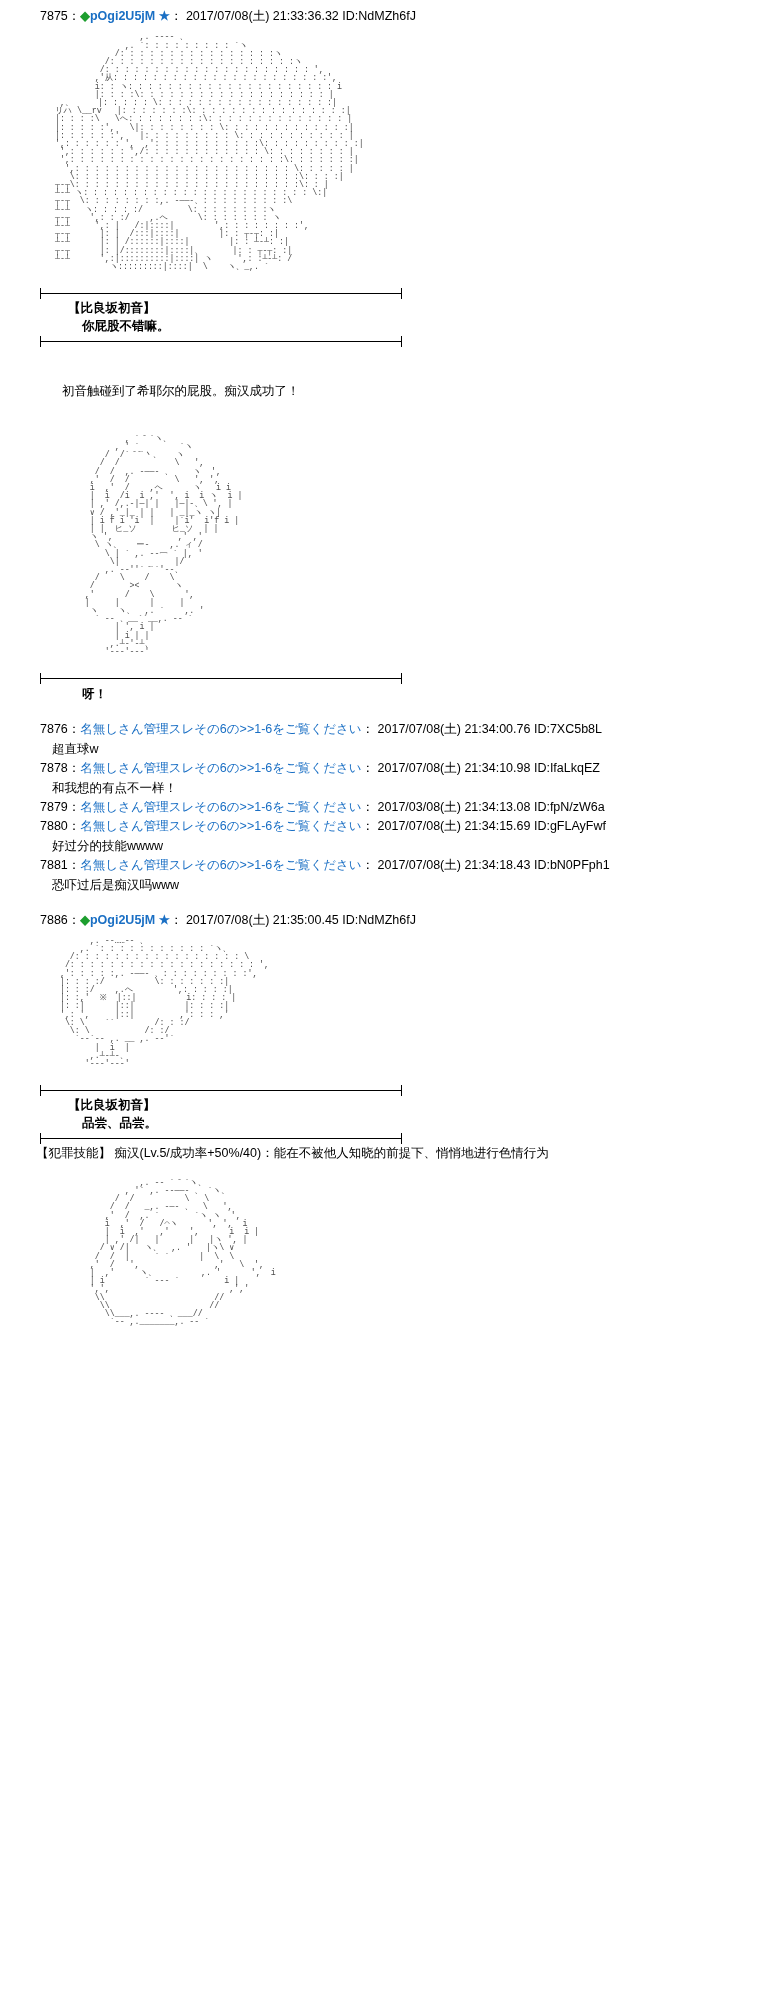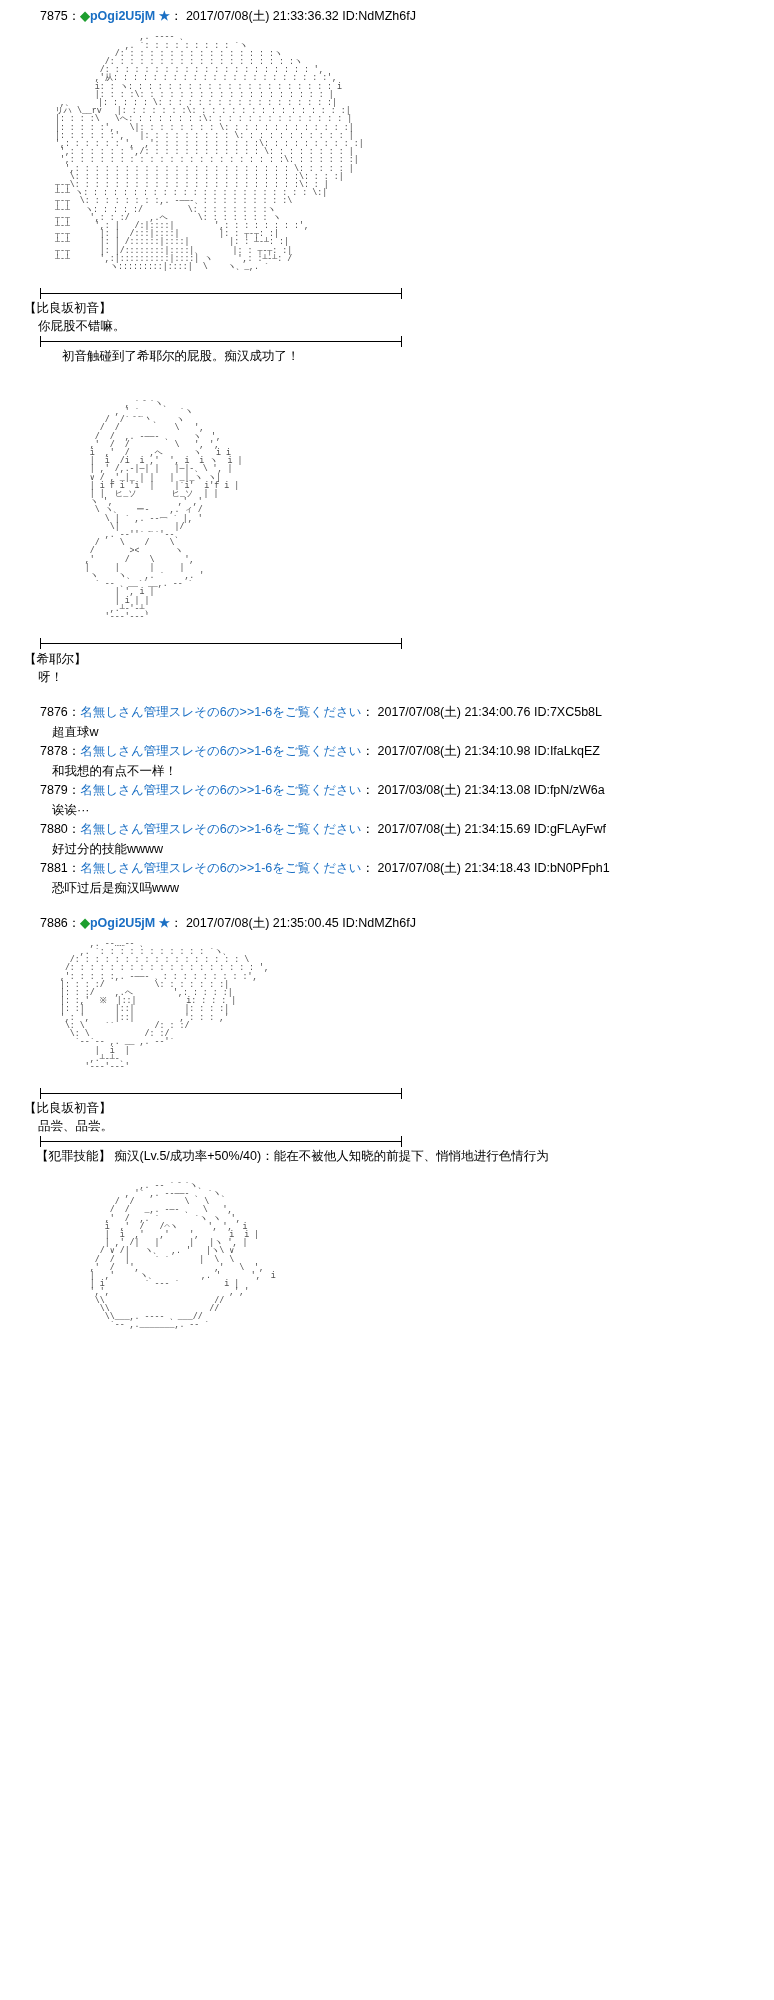--- a/index.html
+++ b/index.html
@@ -83,33 +83,35 @@
     flex: 0 0 1px;
   }
   .rule-row .line {
     flex: 1 1 auto;
     height: 1px;
     background: #000;
   }
   .speech {
     font-size: 12.5px;
     line-height: 18px;
-    padding-left: 24px;
+    padding-left: 68px;
+    font-weight: bold;
   }
   .speech .who {
     display: block;
   }
   .speech .says {
     display: block;
     padding-left: 14px;
   }
   .narr {
     font-size: 12.5px;
     line-height: 18px;
     padding-left: 62px;
+    margin-top: 35px;
   }
 
   .gap-sm { height: 8px; }
   .gap-md { height: 16px; }
   .gap-lg { height: 26px; }
 
   .reply {
   }
   .skill-line {
     font-size: 12.5px;
@@ -209,21 +211,20 @@
 
   <div class="gap-sm"></div>
 
   <div class="rule-row">
     <span class="cap"></span>
     <span class="line"></span>
     <span class="cap"></span>
   </div>
 
   <div class="speech">
-    <span class="who">【希耶尔】</span>
     <span class="says">呀！</span>
   </div>
 
   <div class="gap-md"></div>
 
   <div class="reply">
     <div class="post-head">
       <span class="num">7876</span><span class="sep">：</span><span class="name-link">名無しさん管理スレその6の&gt;&gt;1-6をご覧ください</span><span class="sep">：</span> <span class="date">2017/07/08(土) 21:34:00.76</span> <span class="id">ID:7XC5b8L</span>
     </div>
     <div class="post-body">超直球w</div>
@@ -233,21 +234,20 @@
     <div class="post-head">
       <span class="num">7878</span><span class="sep">：</span><span class="name-link">名無しさん管理スレその6の&gt;&gt;1-6をご覧ください</span><span class="sep">：</span> <span class="date">2017/07/08(土) 21:34:10.98</span> <span class="id">ID:IfaLkqEZ</span>
     </div>
     <div class="post-body">和我想的有点不一样！</div>
   </div>
 
   <div class="reply">
     <div class="post-head">
       <span class="num">7879</span><span class="sep">：</span><span class="name-link">名無しさん管理スレその6の&gt;&gt;1-6をご覧ください</span><span class="sep">：</span> <span class="date">2017/03/08(土) 21:34:13.08</span> <span class="id">ID:fpN/zW6a</span>
     </div>
-    <div class="post-body">诶诶···</div>
   </div>
 
   <div class="reply">
     <div class="post-head">
       <span class="num">7880</span><span class="sep">：</span><span class="name-link">名無しさん管理スレその6の&gt;&gt;1-6をご覧ください</span><span class="sep">：</span> <span class="date">2017/07/08(土) 21:34:15.69</span> <span class="id">ID:gFLAyFwf</span>
     </div>
     <div class="post-body">好过分的技能wwww</div>
   </div>
 
   <div class="reply">

